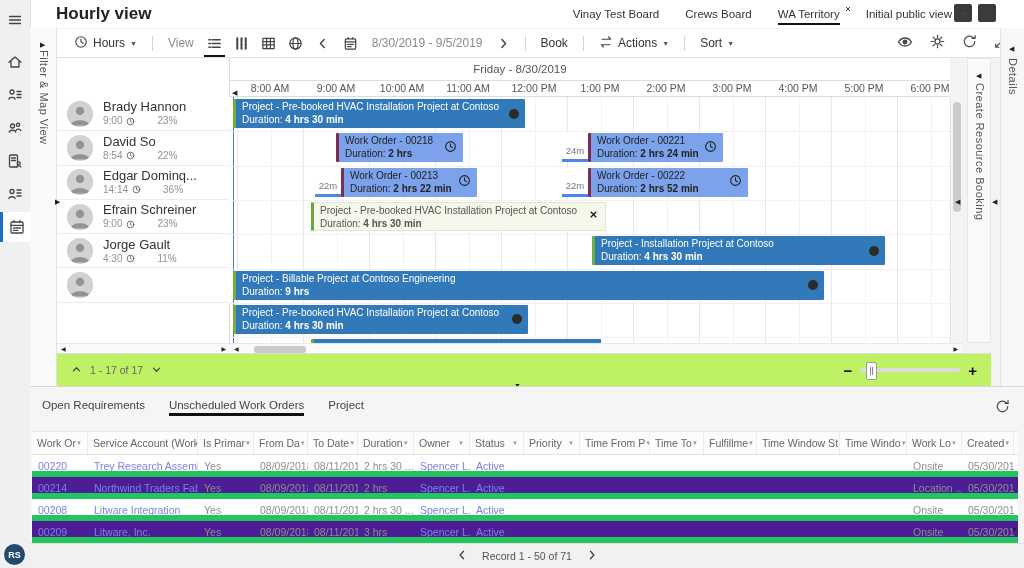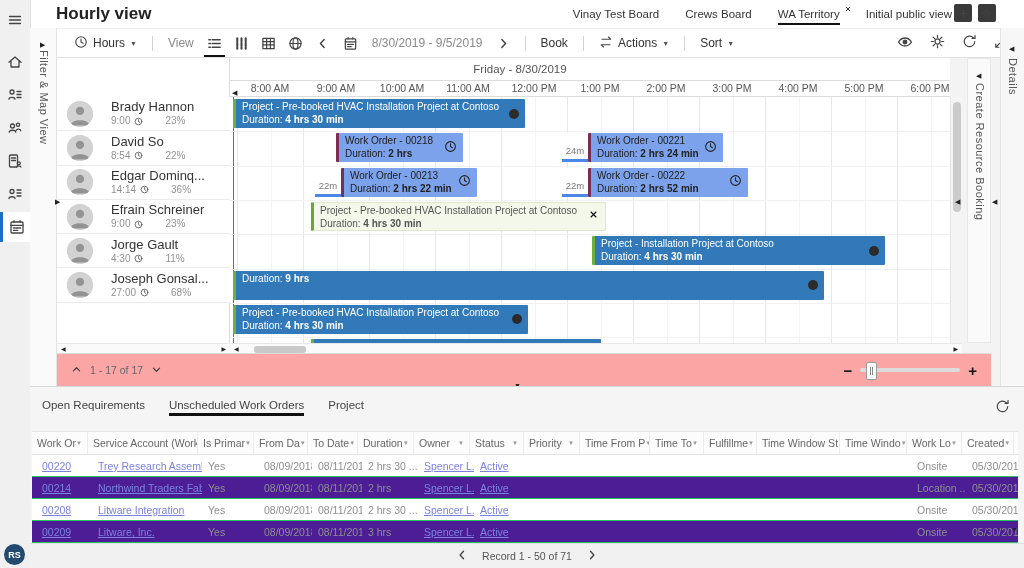--- a/index.html
+++ b/index.html
@@ -45,21 +45,21 @@
   .tri{font-size:7px;color:#222;line-height:1;}
 
   
   .respanel{left:57px;top:58px;width:173px;height:285px;background:#fff;border-right:1px solid #dcdcdc;box-sizing:border-box;}
   .searchbox{left:8px;top:12px;width:155px;height:20px;border:1px solid #9f9f9f;border-radius:2px;background:#fff;
              display:flex;align-items:center;padding:0 4px 0 7px;box-sizing:border-box;}
   .searchbox input{border:none;outline:none;flex:1;font-size:10.5px;font-family:inherit;color:#444;background:transparent;min-width:0;}
   .reslist{left:0;top:39px;width:173px;}
   .resrow{height:34.3px;display:flex;align-items:center;border-bottom:1px solid #ececec;box-sizing:border-box;padding-left:10px;cursor:pointer;background:#fff;}
   .resav{width:26px;height:26px;border-radius:50%;overflow:hidden;background:#cfcfcf;flex:none;}
-  .resinfo{margin-left:18px;line-height:1.15;min-width:0;}
+  .resinfo{margin-left:10px;line-height:1.15;min-width:0;}
   .resname{font-size:13px;color:#333;white-space:nowrap;}
   .ressub{font-size:10px;color:#919191;display:flex;align-items:center;gap:4px;}
   .respct{margin-left:18px;}
 
   
   .gridpanel{left:230px;top:58px;width:720px;height:285px;background:#fff;overflow:hidden;}
   .dayhdr{left:0;top:0;width:580px;height:22px;text-align:center;line-height:22px;font-size:11.5px;color:#555;}
   .hourrow{left:0;top:22px;width:726px;height:17px;border-top:1px solid #dcdcdc;border-bottom:1px solid #dcdcdc;box-sizing:border-box;}
   .hourlab{position:absolute;top:1px;width:66px;text-align:center;font-size:10.5px;color:#555;}
   .hourcol{position:absolute;top:39px;bottom:0;width:66px;border-left:1px solid #e8e8e8;}
@@ -76,41 +76,41 @@
   .sdot{width:10px;height:10px;border-radius:50%;background:#2b2b2b;display:block;}
   .travel{position:absolute;width:26px;height:29px;background:#fff;border-bottom:3px solid #4a87e8;
           box-sizing:border-box;font-size:9.5px;color:#777;display:flex;align-items:flex-end;justify-content:center;padding-bottom:3px;}
   .vscroll{left:950px;top:97px;width:12px;height:246px;background:#f4f4f4;border-left:1px solid #e6e6e6;box-sizing:border-box;}
   .vthumb{position:absolute;left:2px;top:5px;width:8px;height:110px;background:#cbcbcb;border-radius:4px;}
   .hscroll{top:343px;height:10px;background:#fafafa;border-top:1px solid #e8e8e8;box-sizing:border-box;
            display:flex;align-items:center;justify-content:space-between;padding:0 4px;color:#555;}
   .hthumb{position:absolute;left:24px;top:1.5px;width:52px;height:7px;background:#c9c9c9;border-radius:3px;}
 
   
-  .bfooter{left:57px;top:353px;width:934px;height:33px;background:#fca5a5;border-top:1px solid #ddd;box-sizing:border-box;
+  .bfooter{left:57px;top:353px;width:934px;height:33px;background:#bef264;border-top:1px solid #ddd;box-sizing:border-box;
            display:flex;align-items:center;}
   .pager{display:flex;align-items:center;gap:8px;margin-left:14px;color:#666;font-size:10.5px;}
   .zoomctl{position:absolute;right:14px;display:flex;align-items:center;gap:8px;}
   .ztrack{width:100px;height:4px;background:#dcdcdc;border-radius:2px;position:relative;}
   .zthumb{position:absolute;left:6px;top:-6px;width:9px;height:16px;background:#fff;border:1px solid #9a9a9a;border-radius:2px;
           display:flex;align-items:center;justify-content:center;gap:1px;}
   .zthumb i{display:block;width:1px;height:8px;background:#888;}
   .zsign{font-size:15px;font-weight:bold;color:#111;}
 
   
   .bpanel{left:30px;top:386px;width:994px;height:157px;background:#f5f5f5;border-top:1px solid #d8d8d8;box-sizing:border-box;}
   .btabs{position:absolute;left:12px;top:12px;display:flex;gap:24px;}
   .btab{font-size:11.5px;color:#444;cursor:pointer;padding-bottom:5px;}
   .btab.active{border-bottom:3px solid #111;padding-bottom:2px;}
   .brefresh{position:absolute;right:14px;top:12px;color:#333;cursor:pointer;}
   .tbl{position:absolute;left:2px;top:44px;width:986px;}
   .thead{display:flex;height:24px;background:#fcfcfc;border-top:1px solid #e7e7e7;border-bottom:1px solid #e3e3e3;box-sizing:border-box;}
   .th{display:flex;align-items:center;justify-content:space-between;padding:0 5px;border-right:1px solid #ececec;
       font-size:10.5px;color:#666;box-sizing:border-box;overflow:hidden;white-space:nowrap;flex:none;cursor:pointer;}
-  .trow{display:flex;height:22px;border-bottom:1px solid #22c55e;box-sizing:border-box;background:#fff;justify-content:flex-end;}
+  .trow{display:flex;height:22px;border-bottom:6px solid #22c55e;box-sizing:border-box;background:#fff;}
   .trow.alt{background:#4c1d95;}
   .td{padding:0 6px;font-size:10.5px;color:#8e8e8e;line-height:22px;box-sizing:border-box;overflow:hidden;white-space:nowrap;flex:none;}
   .td.link{color:#7a82e0;text-decoration:underline;cursor:pointer;}
   .recfooter{left:30px;top:543px;width:994px;height:25px;background:#f1f1f1;border-top:1px solid #e0e0e0;box-sizing:border-box;
              display:flex;align-items:center;justify-content:center;gap:14px;}
   .reclabel{font-size:10.5px;color:#555;}
 </style>
 </head>
 <body>
 
@@ -423,33 +423,20 @@
               <span class="respct">11%</span>
             </div>
           </span>
         </div>
         <div class="resrow">
           <span class="resav"><svg width="26" height="26" viewBox="0 0 27 27">
               <circle cx="13.5" cy="13.5" r="13.5" fill="#d2d2d2"></circle>
               <circle cx="13.5" cy="10.3" r="4.3" fill="#939393"></circle>
               <path d="M3.5 25.5c1.2-7.5 18.8-7.5 20 0z" fill="#939393"></path>
             </svg></span>
-          <span class="resinfo">
-            <div class="resname">Joseph Gonsal...</div>
-            <div class="ressub">
-              <span>27:00</span>
-              <span class="ic">
-                <svg width="9" height="9" viewBox="0 0 16 16" fill="none" stroke="currentColor" stroke-width="1.3" stroke-linecap="round" stroke-linejoin="round">
-                  <circle cx="8" cy="8" r="6"></circle>
-                  <path d="M8 4.6V8l2.4 1.5"></path>
-                </svg>
-              </span>
-              <span class="respct">68%</span>
-            </div>
-          </span>
         </div>
       </div>
   </div>
 
   <div class="abs gridpanel">
     <div class="abs dayhdr">Friday - 8/30/2019</div>
     <div class="abs" style="left:2px;top:26px;"><span class="tri">◀</span></div>
     <div class="abs hourrow" id="hour-row">
         <span class="hourlab" style="left:7px">8:00 AM</span>
         <span class="hourlab" style="left:73px">9:00 AM</span>
@@ -537,20 +524,21 @@
             </svg></span>
         </div>
         <div class="bk project" style="left:362px;top:178.2px;width:293px">
           <div>Project - Installation Project at Contoso</div>
           <div class="dur"><span>Duration:</span> <b>4 hrs 30 min</b></div>
           <span class="endic">
             <span class="sdot"></span>
           </span>
         </div>
         <div class="bk project" style="left:3px;top:212.5px;width:591px">
+          <div>Project - Billable Project at Contoso Engineering</div>
           <div class="dur"><span>Duration:</span> <b>9 hrs</b></div>
           <span class="endic">
             <span class="sdot"></span>
           </span>
         </div>
         <div class="bk project" style="left:3px;top:246.79999999999998px;width:295px">
           <div>Project - Pre-booked HVAC Installation Project at Contoso</div>
           <div class="dur"><span>Duration:</span> <b>4 hrs 30 min</b></div>
           <span class="endic">
             <span class="sdot"></span>

